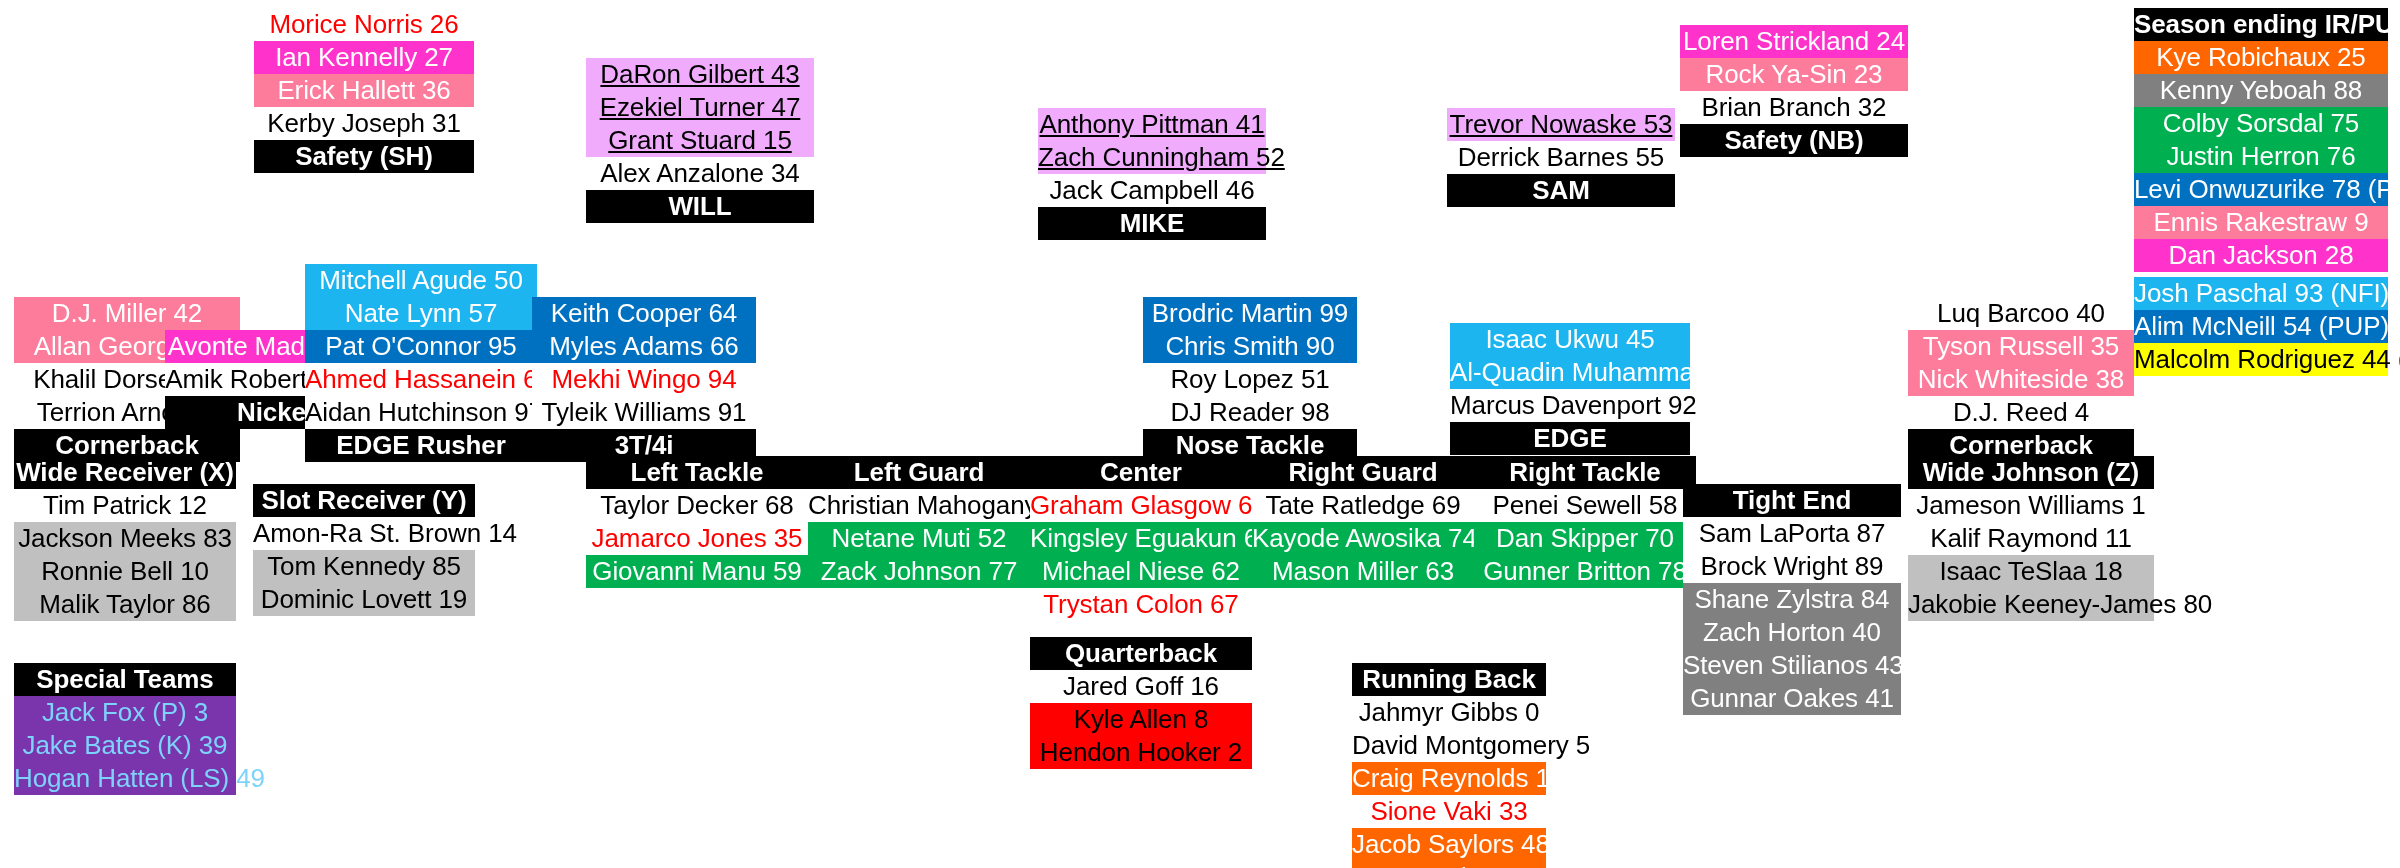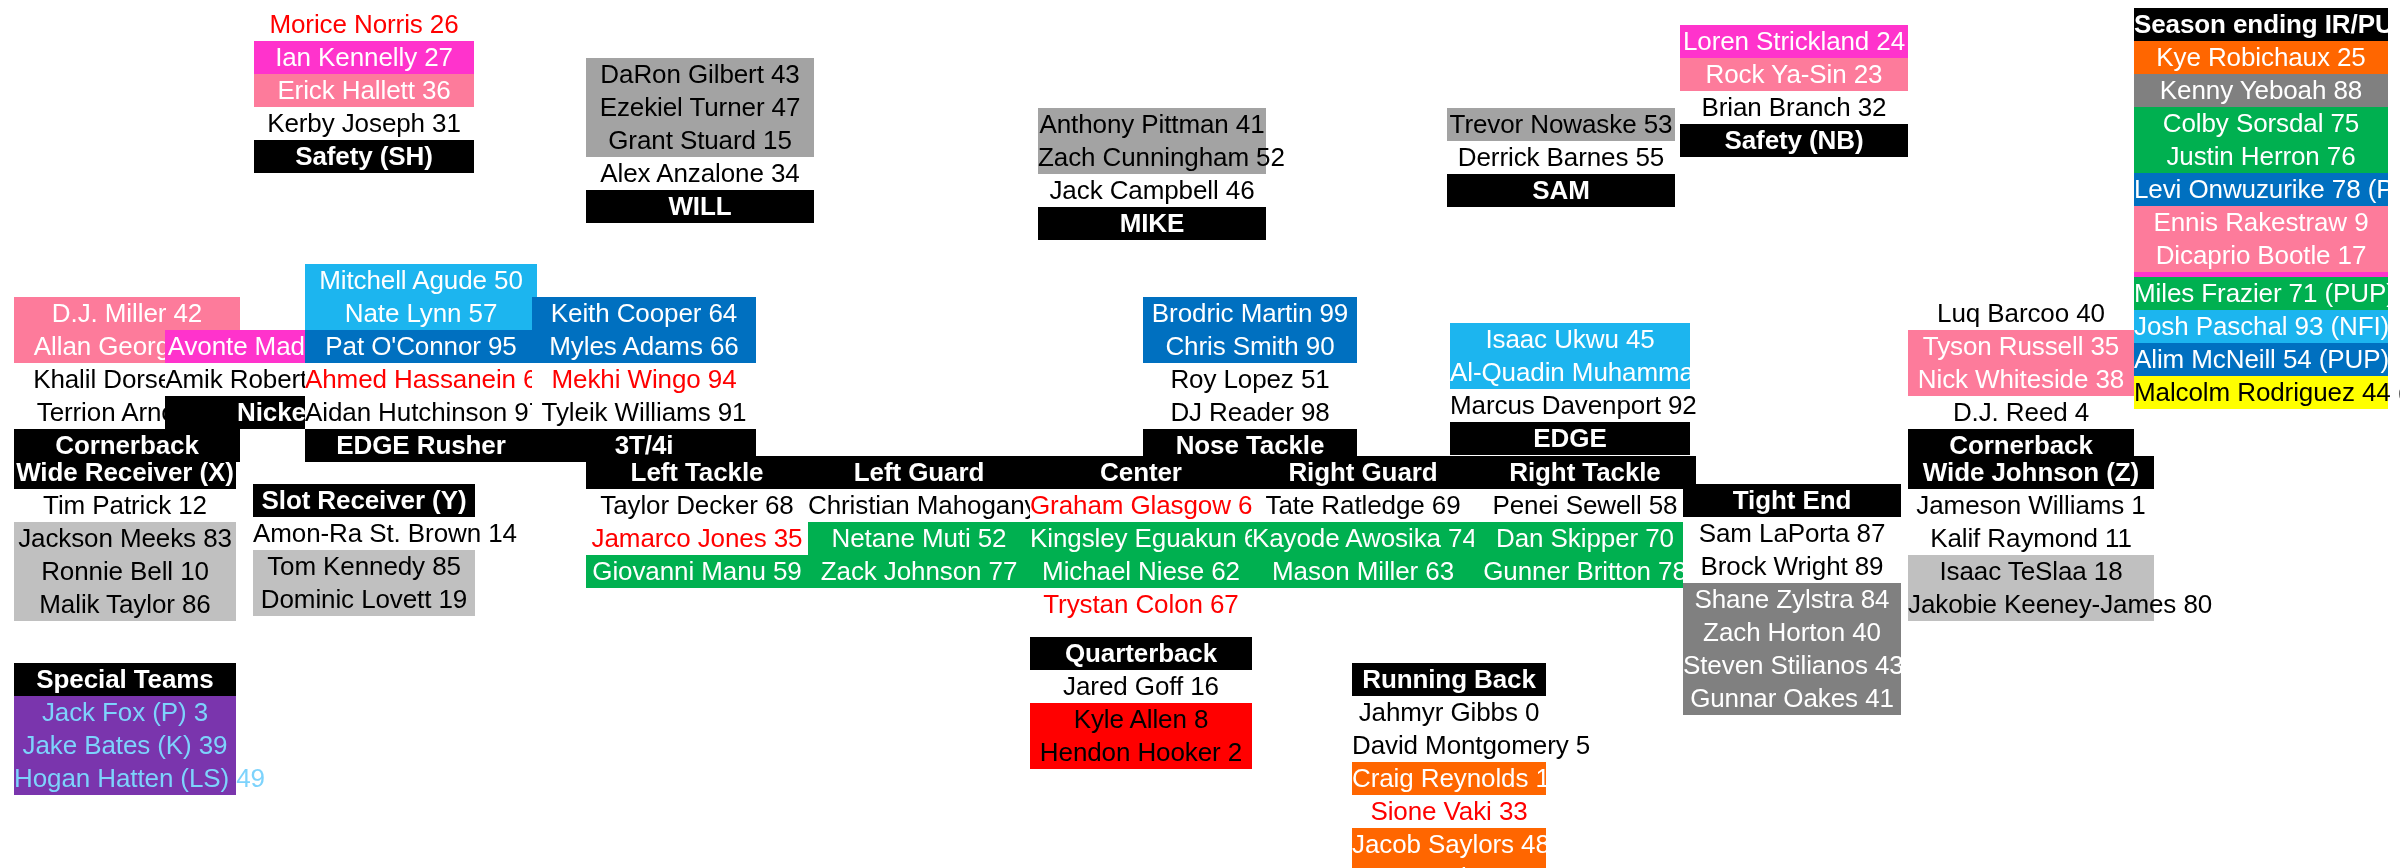--- a/index.html
+++ b/index.html
@@ -30,21 +30,21 @@
     box-sizing: border-box;
     letter-spacing: -0.1px;
   }
   .cell.header {
     font-weight: bold;
     background: #000000;
     color: #ffffff;
   }
   .c-white   { background: #ffffff; color: #000000; }
   .c-red     { background: #ffffff; color: #ff0000; }
-  .c-yellow  { background: #a3a3a3; color: #000000; }
+  .c-yellow  { background: #f0abfc; color: #000000; text-decoration: underline; }
   .c-green   { background: #00b050; color: #ffffff; }
   .c-ltblue  { background: #1cb5ef; color: #ffffff; }
   .c-dkblue  { background: #0070c0; color: #ffffff; }
   .c-pinkmag { background: #ff33cc; color: #ffffff; }
   .c-pinkrose{ background: #fd7b9b; color: #ffffff; }
   .c-gray    { background: #808080; color: #ffffff; }
   .c-ltgray  { background: #c0c0c0; color: #000000; }
   .c-orange  { background: #ff6600; color: #ffffff; }
   .c-purple  { background: #7a35ad; color: #7dd3fc; }
   .c-brightred { background: #ff0000; color: #000000; }
@@ -86,21 +86,20 @@
       <div class="cell header">Safety (NB)</div>
     </div>
     <div class="group" style="left: 2134px; top: 8px; width: 254px;">
       <div class="cell header">Season ending IR/PUP</div>
       <div class="cell c-orange">Kye Robichaux 25</div>
       <div class="cell c-gray">Kenny Yeboah 88</div>
       <div class="cell c-green">Colby Sorsdal 75</div>
       <div class="cell c-green">Justin Herron 76</div>
       <div class="cell c-dkblue">Levi Onwuzurike 78 (PUP)</div>
       <div class="cell c-pinkrose">Ennis Rakestraw 9</div>
-      <div class="cell c-pinkrose">Dicaprio Bootle 17</div>
       <div class="cell c-pinkmag">Dan Jackson 28</div>
     </div>
     <div class="group" style="left: 14px; top: 297px; width: 226px;">
       <div class="cell c-pinkrose">D.J. Miller 42</div>
       <div class="cell c-pinkrose">Allan George 25</div>
       <div class="cell c-white">Khalil Dorsey 30</div>
       <div class="cell c-white">Terrion Arnold 6</div>
       <div class="cell header">Cornerback</div>
     </div>
     <div class="group" style="left: 165px; top: 330px; width: 220px;">
@@ -137,21 +136,20 @@
       <div class="cell header">EDGE</div>
     </div>
     <div class="group" style="left: 1908px; top: 297px; width: 226px;">
       <div class="cell c-white">Luq Barcoo 40</div>
       <div class="cell c-pinkrose">Tyson Russell 35</div>
       <div class="cell c-pinkrose">Nick Whiteside 38</div>
       <div class="cell c-white">D.J. Reed 4</div>
       <div class="cell header">Cornerback</div>
     </div>
     <div class="group" style="left: 2134px; top: 277px; width: 254px;">
-      <div class="cell c-green">Miles Frazier 71 (PUP)</div>
       <div class="cell c-ltblue">Josh Paschal 93 (NFI)</div>
       <div class="cell c-dkblue">Alim McNeill 54 (PUP)</div>
       <div class="cell c-yellowblk">Malcolm Rodriguez 44 (PUP)</div>
     </div>
     <div class="group" style="left: 14px; top: 456px; width: 222px;">
       <div class="cell header">Wide Receiver (X)</div>
       <div class="cell c-white">Tim Patrick 12</div>
       <div class="cell c-ltgray">Jackson Meeks 83</div>
       <div class="cell c-ltgray">Ronnie Bell 10</div>
       <div class="cell c-ltgray">Malik Taylor 86</div>

